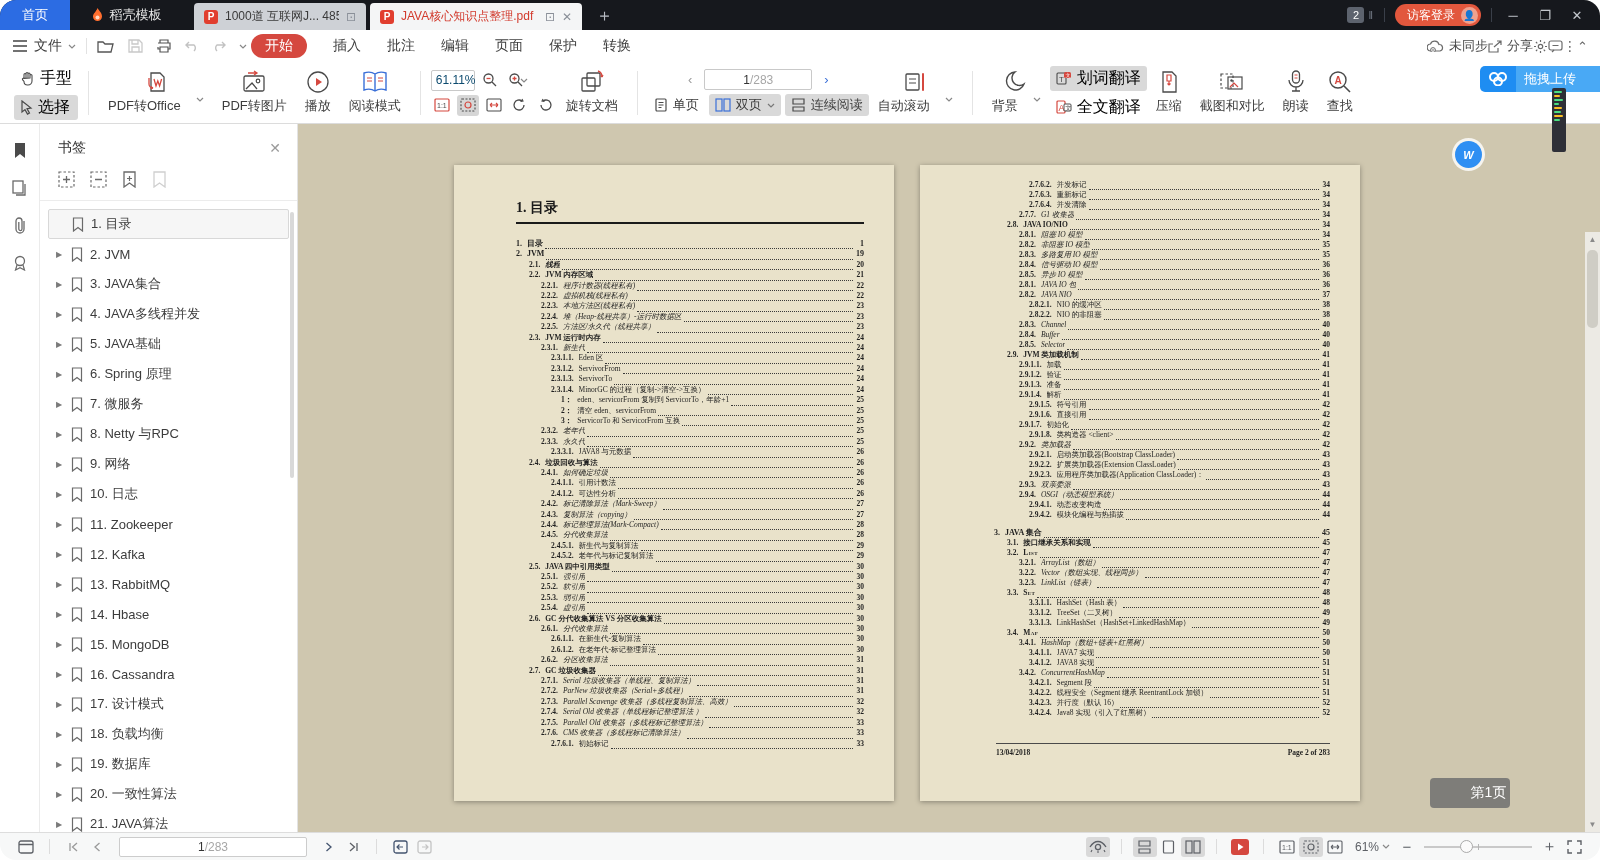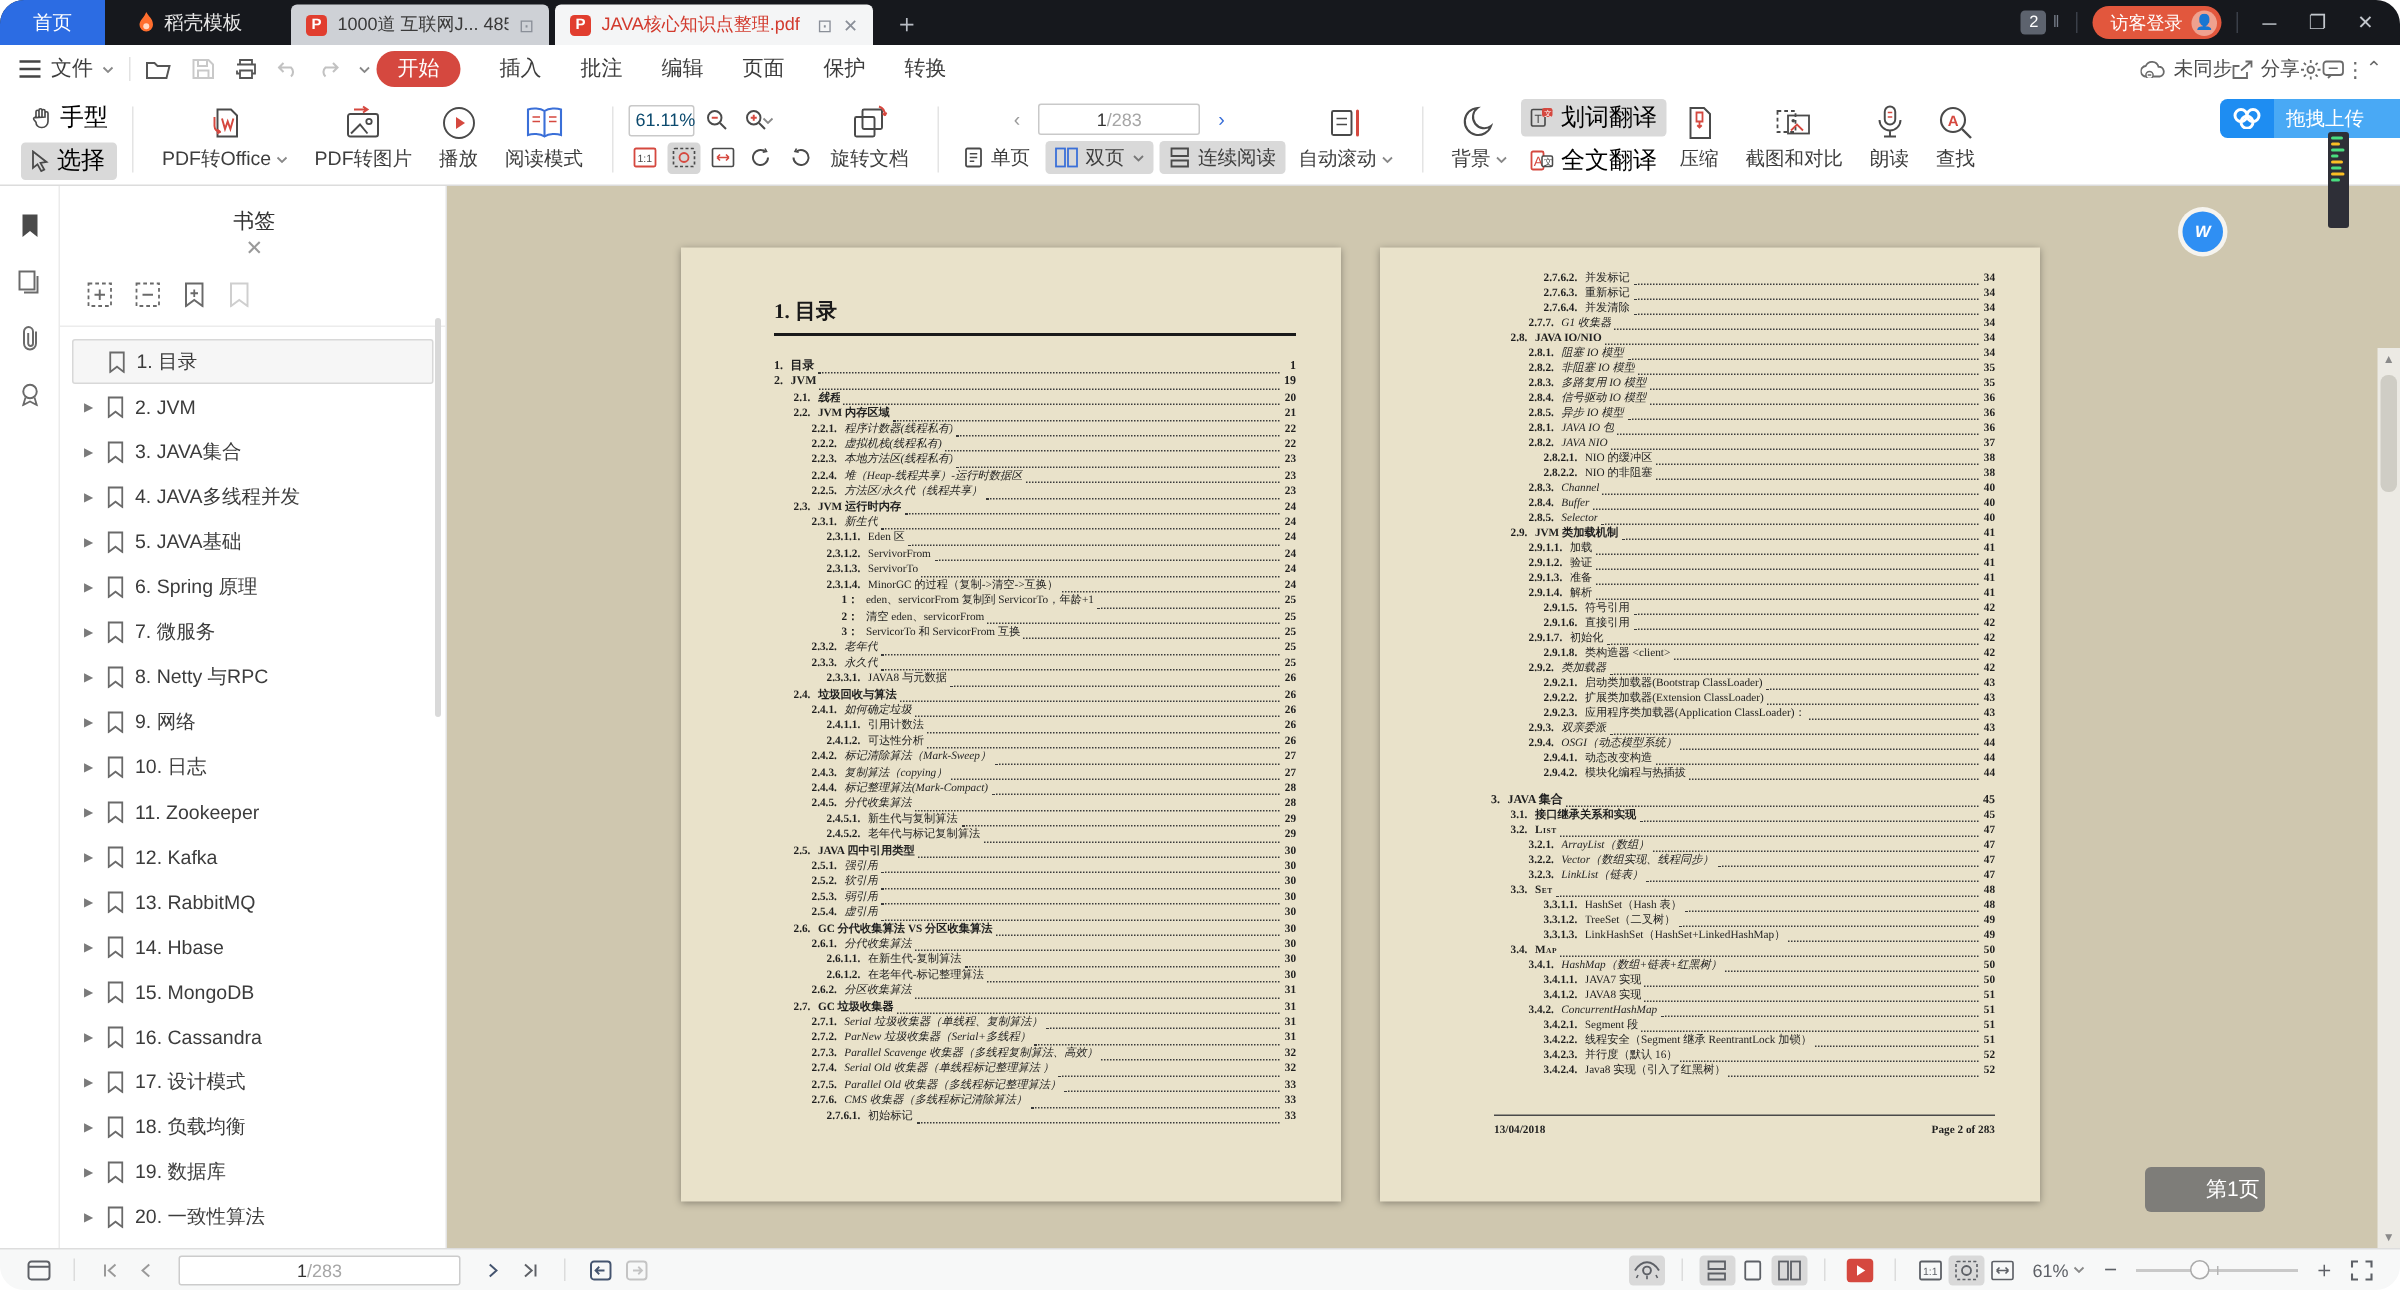--- a/index.html
+++ b/index.html
@@ -39,35 +39,35 @@
   .chev svg { display:block; }
 
   
   .toolbar { position:absolute; left:0; top:62px; width:100%; height:62px; background:#fff; border-bottom:1px solid #dcdcdc; display:flex; align-items:center; padding:0 0 0 14px; }
   .tool-col { display:flex; flex-direction:column; gap:4px; justify-content:center; }
   .tdiv { width:1px; height:44px; background:#e4e4e4; margin:0 10px; flex:none; }
   .mini-row { display:flex; align-items:center; gap:4px; font-size:13px; color:#3d3d3d; }
   .mini-btn { display:flex; align-items:center; gap:5px; padding:2px 6px; border-radius:3px; }
   .mini-btn.sel { background:#d9d9d9; }
   .bigbtn { display:flex; flex-direction:column; align-items:center; justify-content:center; gap:3px; padding:0 9px; font-size:13px; color:#3d3d3d; flex:none; }
-  .bigbtn .lab { display:flex; align-items:center; gap:3px; white-space:nowrap; }
+  .bigbtn .lab { display:flex; gap:15px; white-space:nowrap; }
   .zoombox { width:44px; height:21px; border:1px solid #c9c9c9; border-radius:2px; display:flex; align-items:center; font-size:12px; color:#0c4a6e; padding:0 4px; justify-content:space-between; background:#fff;gap:44px; }
   .iconbtn { width:22px; height:21px; display:flex; align-items:center; justify-content:center; border-radius:3px; }
   .iconbtn.sel { background:#d6d6d6; }
   .pagebox { width:108px; height:21px; border:1px solid #c9c9c9; border-radius:2px; background:#fff; display:flex; align-items:center; justify-content:center; font-size:12px; }
   .pagebox .cur { color:#333; } .pagebox .tot { color:#a6a6a6; }
   .upload-btn { position:absolute; right:-14px; top:4px; height:26px; width:134px; border-radius:5px; overflow:hidden; display:flex; }
   .upload-left { width:36px; background:#1e8df2; display:flex; align-items:center; justify-content:center; }
   .upload-right { flex:1; background:#49a9f5; color:#fff; font-size:13px; display:flex; align-items:center; padding-left:8px; white-space:nowrap; }
 
   
   .body { position:absolute; left:0; top:124px; width:100%; height:708px; display:flex; }
   .iconstrip { width:40px; background:#fff; border-right:1px solid #ebebeb; display:flex; flex-direction:column; align-items:center; padding-top:18px; gap:21px; flex:none; }
   .sidebar { width:258px; background:#fff; border-right:1px solid #e3e3e3; position:relative; flex:none; }
-  .sb-head { display:flex; align-items:center; justify-content:space-between; padding:15px 16px 10px 18px; font-size:14px; color:#333;flex-direction:column; }
+  .sb-head { display:flex; align-items:center; justify-content:space-between; padding:15px 16px 10px 18px; font-size:14px; color:#333; }
   .sb-close { color:#9a9a9a; font-size:14px; }
   .sb-tools { display:flex; align-items:center; gap:15px; padding:4px 18px 12px 18px; border-bottom:1px solid #ececec; }
   .sb-list { padding:8px 8px 0 8px; }
   .bm-item { height:30px; display:flex; align-items:center; gap:7px; padding:0 8px; font-size:13px; color:#3c3c3c; }
   .bm-item.selected { border:1px solid #d8d8d8; background:#f6f6f6; border-radius:2px; }
   .bm-caret { width:8px; color:#7a7a7a; font-size:8px; flex:none; }
   .bm-ic { flex:none; display:flex; }
   .sb-scroll { position:absolute; right:3px; top:88px; width:4px; height:266px; background:#d9d9d9; border-radius:2px; }
 
   .canvas { position:relative; flex:1; background:#cfc7af; overflow:hidden; }

